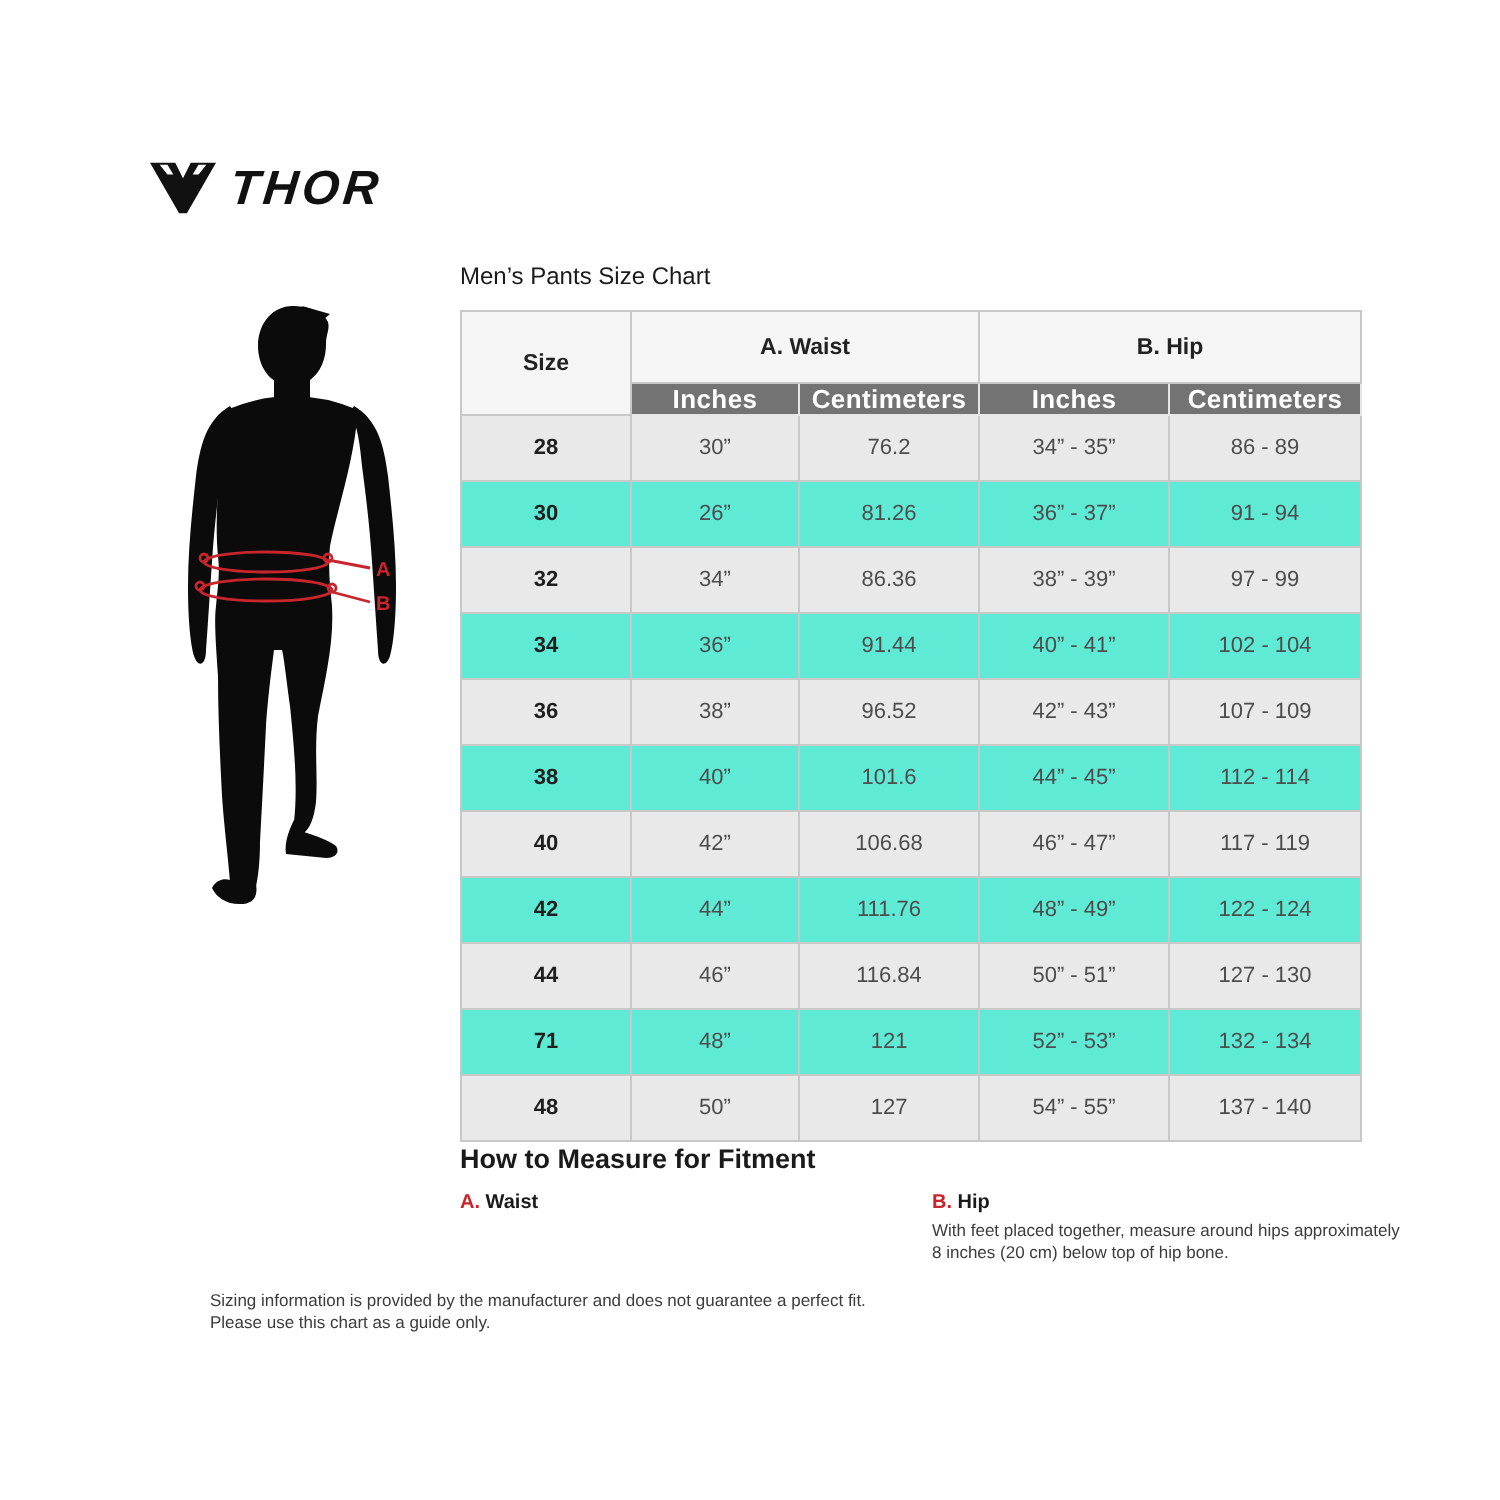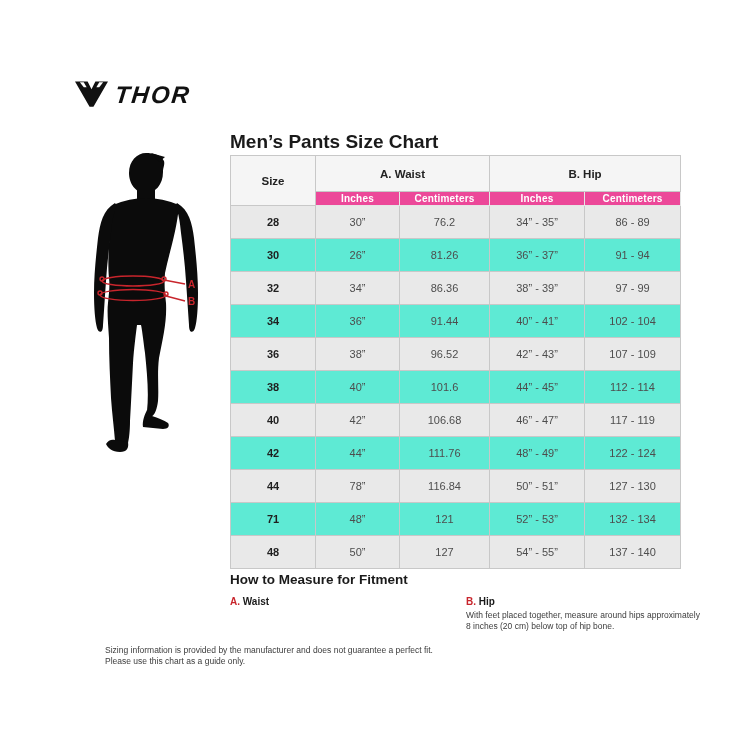--- a/index.html
+++ b/index.html
@@ -8,40 +8,40 @@
     font-family:"Liberation Sans","DejaVu Sans",sans-serif;
     -webkit-font-smoothing:antialiased;color:#1a1a1a;overflow:hidden;
   }
   
   .logo{position:absolute;left:75px;top:81px;display:flex;align-items:center;gap:7px;}
   .logo-text{
     font-size:24px;font-weight:bold;font-style:italic;letter-spacing:2px;
     transform:skewX(-6deg);color:#111;line-height:1;
   }
   
-  .page-title{position:absolute;left:230px;top:131px;font-size:19px;font-weight:bold;color:#1a1a1a;}
+  .page-title{position:absolute;left:230px;top:131px;font-size:12px;font-weight:normal;color:#1a1a1a;}
   
   .figure-wrap{position:absolute;left:85px;top:153px;width:140px;height:300px;}
   
   .chart-table{
     position:absolute;left:230px;top:155px;width:450px;
     border-collapse:collapse;table-layout:fixed;
   }
   .chart-table col.c1{width:85px}.chart-table col.c2{width:84px}
   .chart-table col.c3{width:90px}.chart-table col.c4{width:95px}
   .chart-table col.c5{width:96px}
   .chart-table th,.chart-table td{
     border:1px solid #c8c8c8;text-align:center;vertical-align:middle;padding:0;
   }
   .chart-table th.group{
     height:35px;background:#f5f5f5;font-size:11.5px;font-weight:bold;color:#222;
   }
   .chart-table th.size-head{background:#f5f5f5;font-size:11.5px;font-weight:bold;color:#222;}
   .chart-table th.bar{
-    height:13px;background:#ec4899;color:#ffffff;font-size:10px;font-weight:bold;
+    height:13px;background:#737373;color:#ffffff;font-size:13px;font-weight:bold;
     letter-spacing:.2px;border-color:#e6e6e6;
   }
   .chart-table td{height:32px;font-size:11px;color:#4d4d4d;background:#5eead4;}
   .chart-table td:first-child{font-weight:bold;color:#1f1f1f;}
   .chart-table tr.alt td{background:#e9e9e9;}
   
   .howto-heading{position:absolute;left:230px;top:572px;font-size:13.5px;font-weight:bold;color:#1a1a1a;}
   .measure-item{position:absolute;top:596px;}
   .measure-item.a{left:230px;width:215px;}
   .measure-item.b{left:466px;width:238px;}
@@ -174,21 +174,21 @@
       </tr>
       <tr>
         <td>42</td>
         <td>44”</td>
         <td>111.76</td>
         <td>48” - 49”</td>
         <td>122 - 124</td>
       </tr>
       <tr class="alt">
         <td>44</td>
-        <td>78”</td>
+        <td>46”</td>
         <td>116.84</td>
         <td>50” - 51”</td>
         <td>127 - 130</td>
       </tr>
       <tr>
         <td>71</td>
         <td>48”</td>
         <td>121</td>
         <td>52” - 53”</td>
         <td>132 - 134</td>

